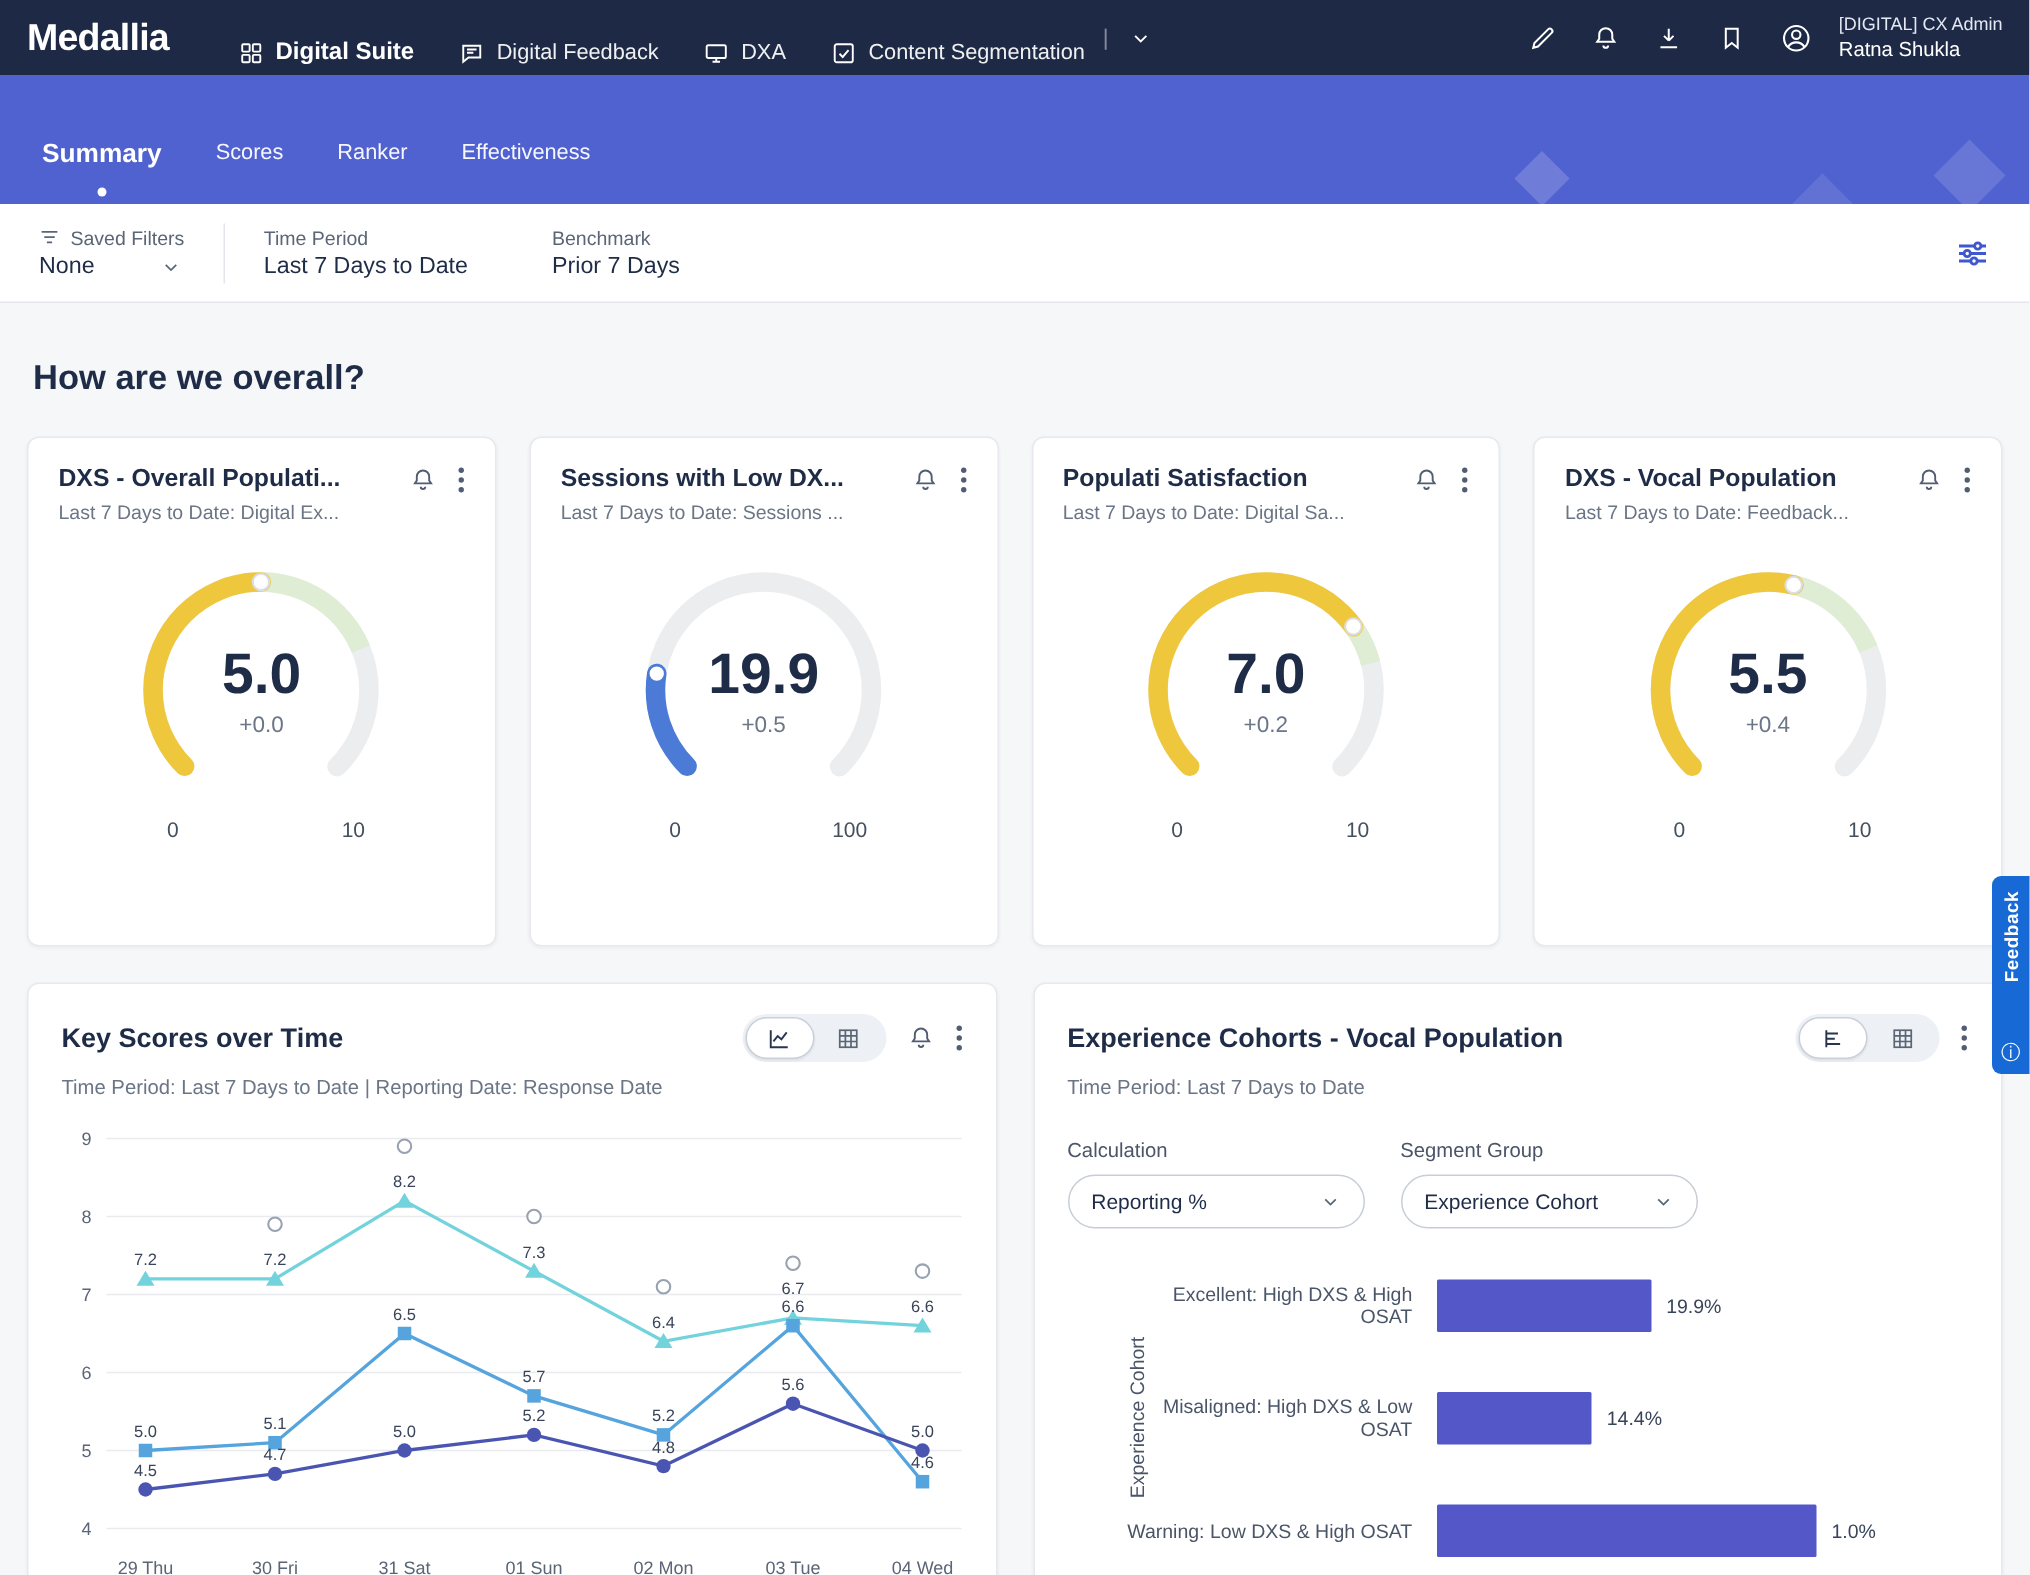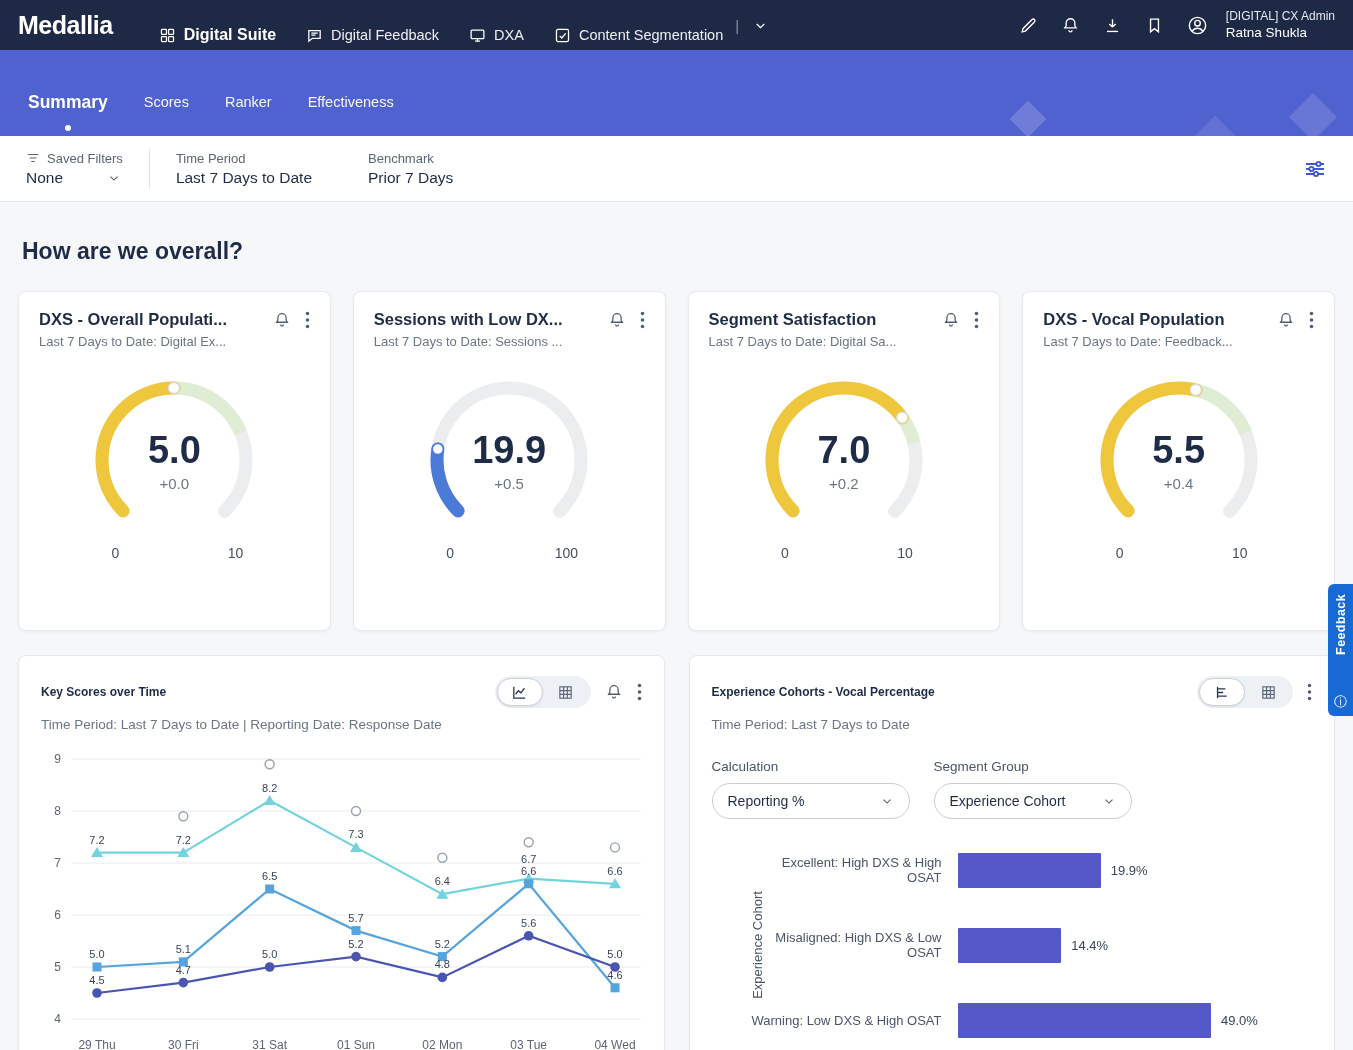--- a/index.html
+++ b/index.html
@@ -56,21 +56,21 @@
 
   .gauge-wrap { width:190px; height:196px; margin:16px auto 0 auto; position:relative; }
   .gauge-center { position:absolute; left:0; top:0; width:190px; height:190px; display:flex; flex-direction:column; align-items:center; justify-content:center; pointer-events:none; }
   .g-num { font-size:38px; font-weight:700; color:#1F2C47; }
   .g-delta { font-size:15px; color:#6B7687; margin-top:3px; }
   .g-min { position:absolute; bottom:0; left:32px; font-size:14px; color:#45505F; }
   .g-max { position:absolute; bottom:0; right:26px; font-size:14px; color:#45505F; }
 
   .bottom-row { display:grid; grid-template-columns:1fr 1fr; gap:24px; margin-top:24px; }
   .panel { padding:20px 22px; height:480px; overflow:hidden; }
-  .panel-title { font-size:12px; font-weight:700; color:#1F2C47; flex:1; white-space:nowrap; overflow:hidden; }
+  .panel-title { font-size:18px; font-weight:700; color:#1F2C47; flex:1; white-space:nowrap; overflow:hidden; }
   .panel-sub { font-size:13.5px; color:#6A7585; margin-top:7px; max-width:420px; line-height:1.45; }
 
   .toggle-group { display:flex; background:#EDF0F4; border-radius:16px; padding:2px; flex:none; }
   .toggle-seg { width:46px; height:28px; display:flex; align-items:center; justify-content:center; border-radius:14px; color:#5A6575; cursor:pointer; }
   .toggle-seg.selected { background:#fff; border:1px solid #C9D0D9; box-shadow:0 1px 2px rgba(0,0,0,0.08); color:#2A3550; }
 
   .chart-mount { margin-top:10px; }
   .ct { font-size:12px; fill:#5A6575; }
   .cx { font-size:12px; fill:#5A6575; }
   .cl { font-size:11px; fill:#39445A; }
@@ -297,21 +297,21 @@
           <div class="g-num">19.9</div>
           <div class="g-delta">+0.5</div>
         </div>
         <span class="g-min">0</span>
         <span class="g-max">100</span>
       </div>
     </div>
 
     <div class="card gauge-card">
       <div class="card-head">
-        <div class="card-title">Segment Satisfaction</div>
+        <div class="card-title">Populati Satisfaction</div>
         <span class="head-ic">
             <svg width="18" height="18" viewBox="0 0 24 24" fill="none" stroke="currentColor" stroke-width="1.7">
               <path d="M12 3.5a5.5 5.5 0 0 0-5.5 5.5v3.4L4.8 15h14.4l-1.7-2.6V9A5.5 5.5 0 0 0 12 3.5z"></path>
               <path d="M10 18a2 2 0 0 0 4 0"></path>
             </svg>
           </span>
         <span class="head-ic">
             <svg width="5" height="18" viewBox="0 0 5 18" fill="currentColor">
               <circle cx="2.5" cy="2.5" r="1.8"></circle>
               <circle cx="2.5" cy="9" r="1.8"></circle>
@@ -476,21 +476,21 @@
             <text x="487.66666666666663" y="117.80000000000001" text-anchor="middle" class="cl">6.7</text>
             <text x="574" y="233.8" text-anchor="middle" class="cl">4.6</text>
             <text x="574" y="213" text-anchor="middle" class="cl">5.0</text>
             <text x="574" y="129.8" text-anchor="middle" class="cl">6.6</text>
           </svg>
       </div>
     </div>
 
     <div class="card panel">
       <div class="card-head">
-        <div class="panel-title">Experience Cohorts - Vocal Percentage</div>
+        <div class="panel-title">Experience Cohorts - Vocal Population</div>
         <div class="toggle-group">
           <span class="toggle-seg selected">
               <svg width="17" height="17" viewBox="0 0 24 24" fill="none" stroke="currentColor" stroke-width="1.8">
                 <path d="M5 4v16"></path>
                 <path d="M5 7h11M5 12h8M5 17h13"></path>
               </svg>
             </span>
           <span class="toggle-seg">
               <svg width="17" height="17" viewBox="0 0 24 24" fill="none" stroke="currentColor" stroke-width="1.6">
                 <rect x="4" y="4" width="16" height="16"></rect>
@@ -541,21 +541,21 @@
           <span class="cohort-val">19.9%</span>
         </div>
         <div class="cohort-row">
           <div class="cohort-label">Misaligned: High DXS &amp; Low OSAT</div>
           <div class="cohort-bar" style="width: 103.68px; background: rgb(84, 87, 200);"></div>
           <span class="cohort-val">14.4%</span>
         </div>
         <div class="cohort-row">
           <div class="cohort-label">Warning: Low DXS &amp; High OSAT</div>
           <div class="cohort-bar" style="width: 253.44px; background: rgb(84, 87, 200);"></div>
-          <span class="cohort-val">49.0%</span>
+          <span class="cohort-val">1.0%</span>
         </div>
       </div>
     </div>
   </div>
 </main>
 
 <div class="feedback-tab">
   <span class="feedback-text">Feedback</span>
   <span class="feedback-info">ⓘ</span>
 </div>

